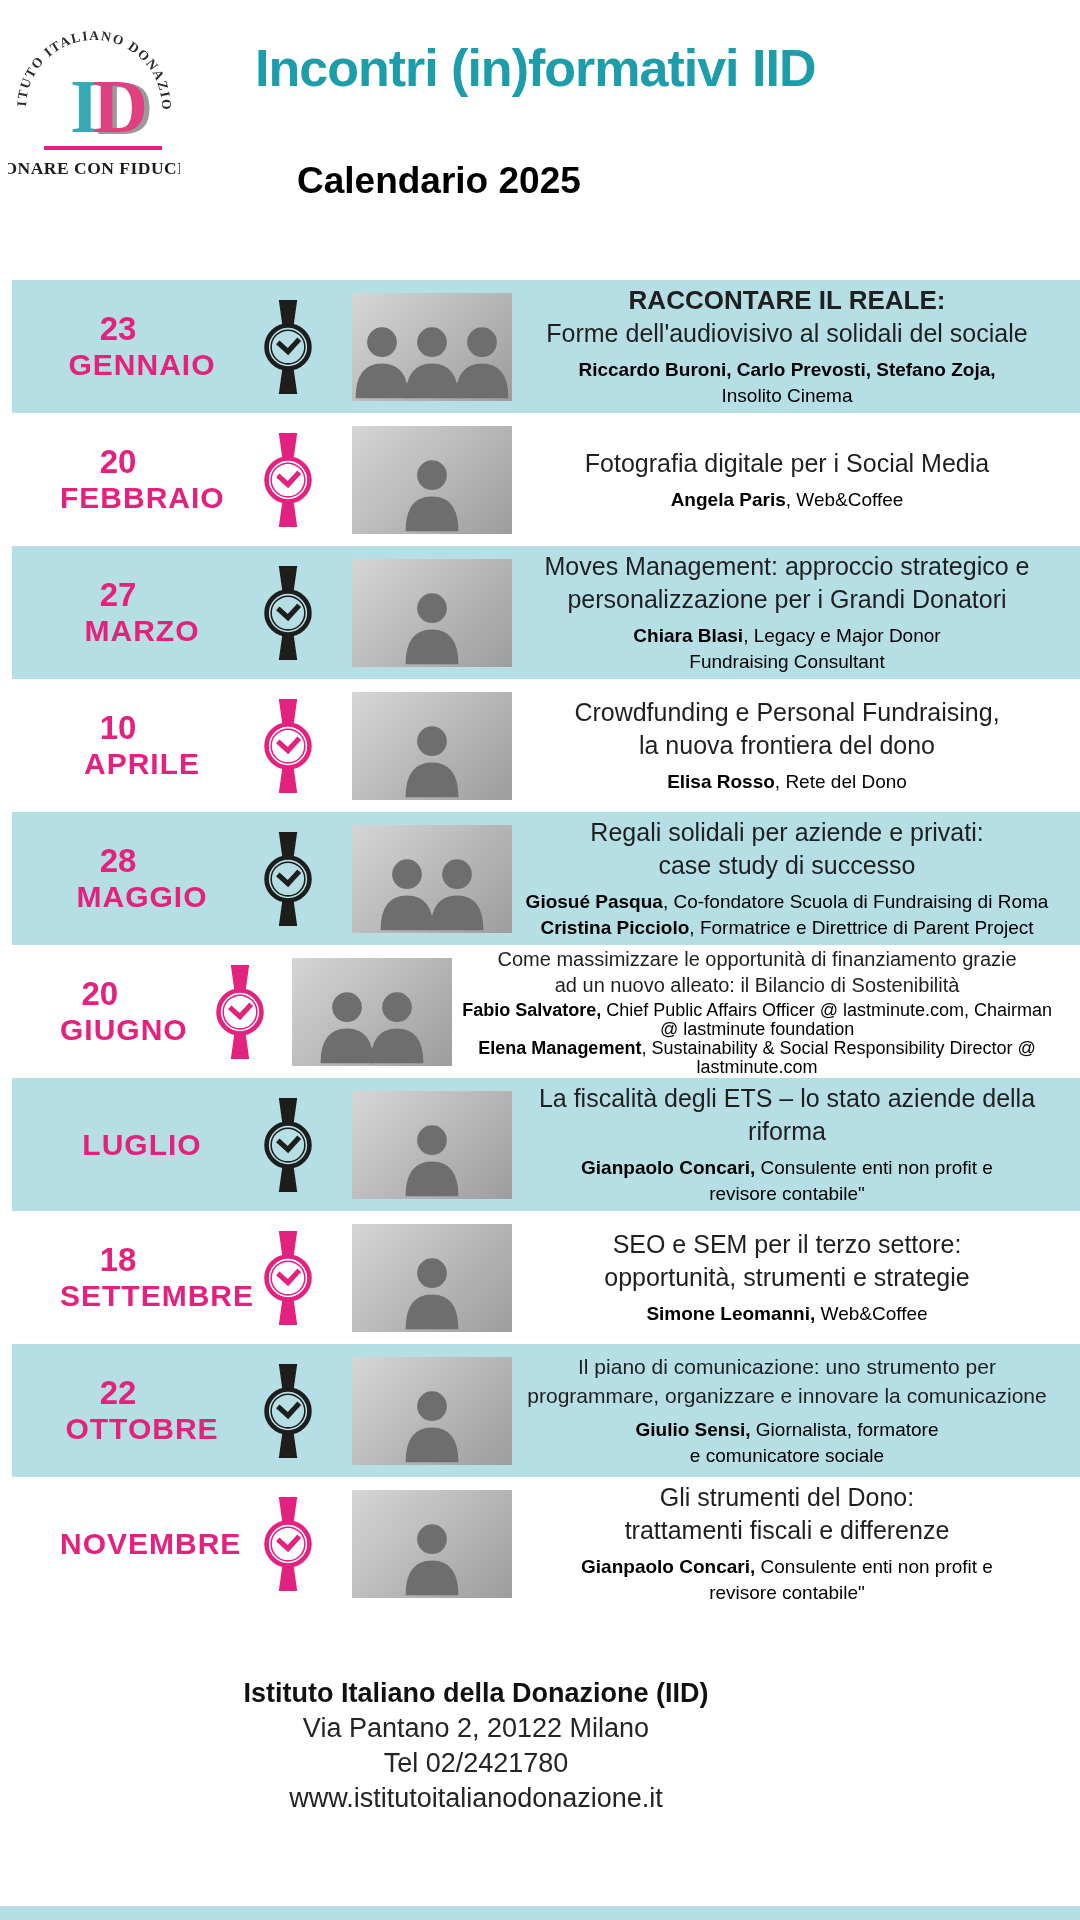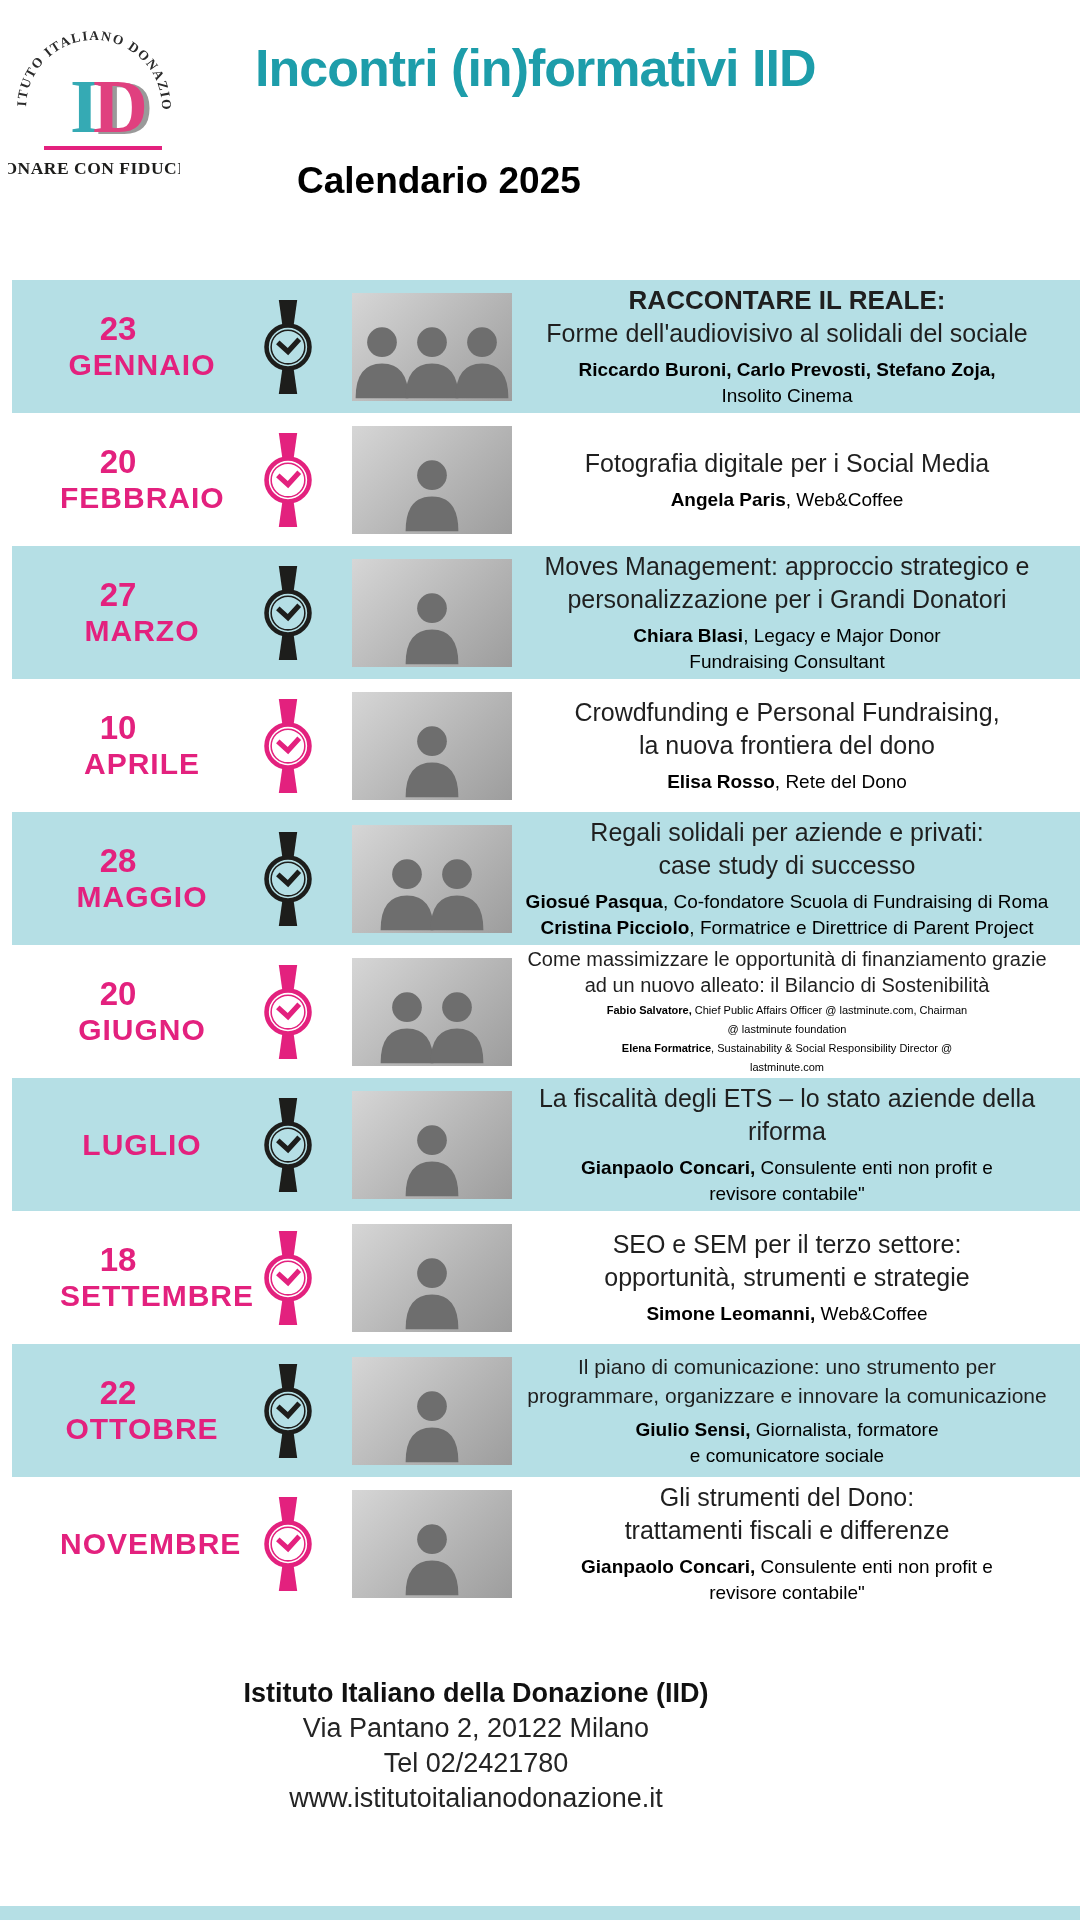--- a/index.html
+++ b/index.html
@@ -30,21 +30,21 @@
   .photo{width:160px;height:108px;background:linear-gradient(135deg,#d6d6d6 0%,#b3b3b3 60%,#9d9d9d 100%);
          display:flex;align-items:flex-end;justify-content:center;overflow:hidden;flex:0 0 160px;}
   .person{width:66px;height:88px;margin:0 -8px;}
 
   .text-col{flex:1;padding-left:10px;padding-right:40px;text-align:center;}
   .title-line{font-size:25px;line-height:33px;color:#1f1f1f;white-space:nowrap;}
   .title-line.tbold{font-weight:bold;font-size:26px;}
   .title-line.small{font-size:20px;line-height:26px;}
   .title-line.medium{font-size:21px;line-height:29px;}
   .speakers{margin-top:7px;color:#000000;font-size:19px;line-height:26px;}
-  .speakers.small{font-size:11px;line-height:19px;margin-top:3px;}
+  .speakers.small{font-size:18px;line-height:19px;margin-top:3px;}
   .speaker-line{white-space:nowrap;}
   .sp-bold{font-weight:bold;}
 
   
   .footer{position:absolute;left:0;top:1676px;width:952px;text-align:center;color:#242424;
           font-size:27px;line-height:35px;}
   .footer .org{font-weight:bold;color:#111;}
   .bottom-strip{position:absolute;left:0;bottom:0;width:1080px;height:14px;background:#b5dfe5;}
 </style>
 </head>
@@ -265,21 +265,21 @@
           </svg>
         </div>
     <div class="text-col">
       <div class="titles">
             <div class="title-line small">Come massimizzare le opportunità di finanziamento grazie</div>
             <div class="title-line small">ad un nuovo alleato: il Bilancio di Sostenibilità</div>
           </div>
       <div class="speakers small">
             <div class="speaker-line"><span class="sp-bold">Fabio Salvatore,</span><span> Chief Public Affairs Officer @ lastminute.com, Chairman</span></div>
             <div class="speaker-line"><span>@ lastminute foundation</span></div>
-            <div class="speaker-line"><span class="sp-bold">Elena Formatrice</span><span>, Sustainability &amp; Social Responsibility Director @</span></div>
+            <div class="speaker-line"><span class="sp-bold">Elena Management</span><span>, Sustainability &amp; Social Responsibility Director @</span></div>
             <div class="speaker-line"><span>lastminute.com</span></div>
           </div>
     </div>
   </div>
 
   <div class="row band-teal">
     <div class="date-col">
 
       <span class="date-month">LUGLIO</span>
     </div>

